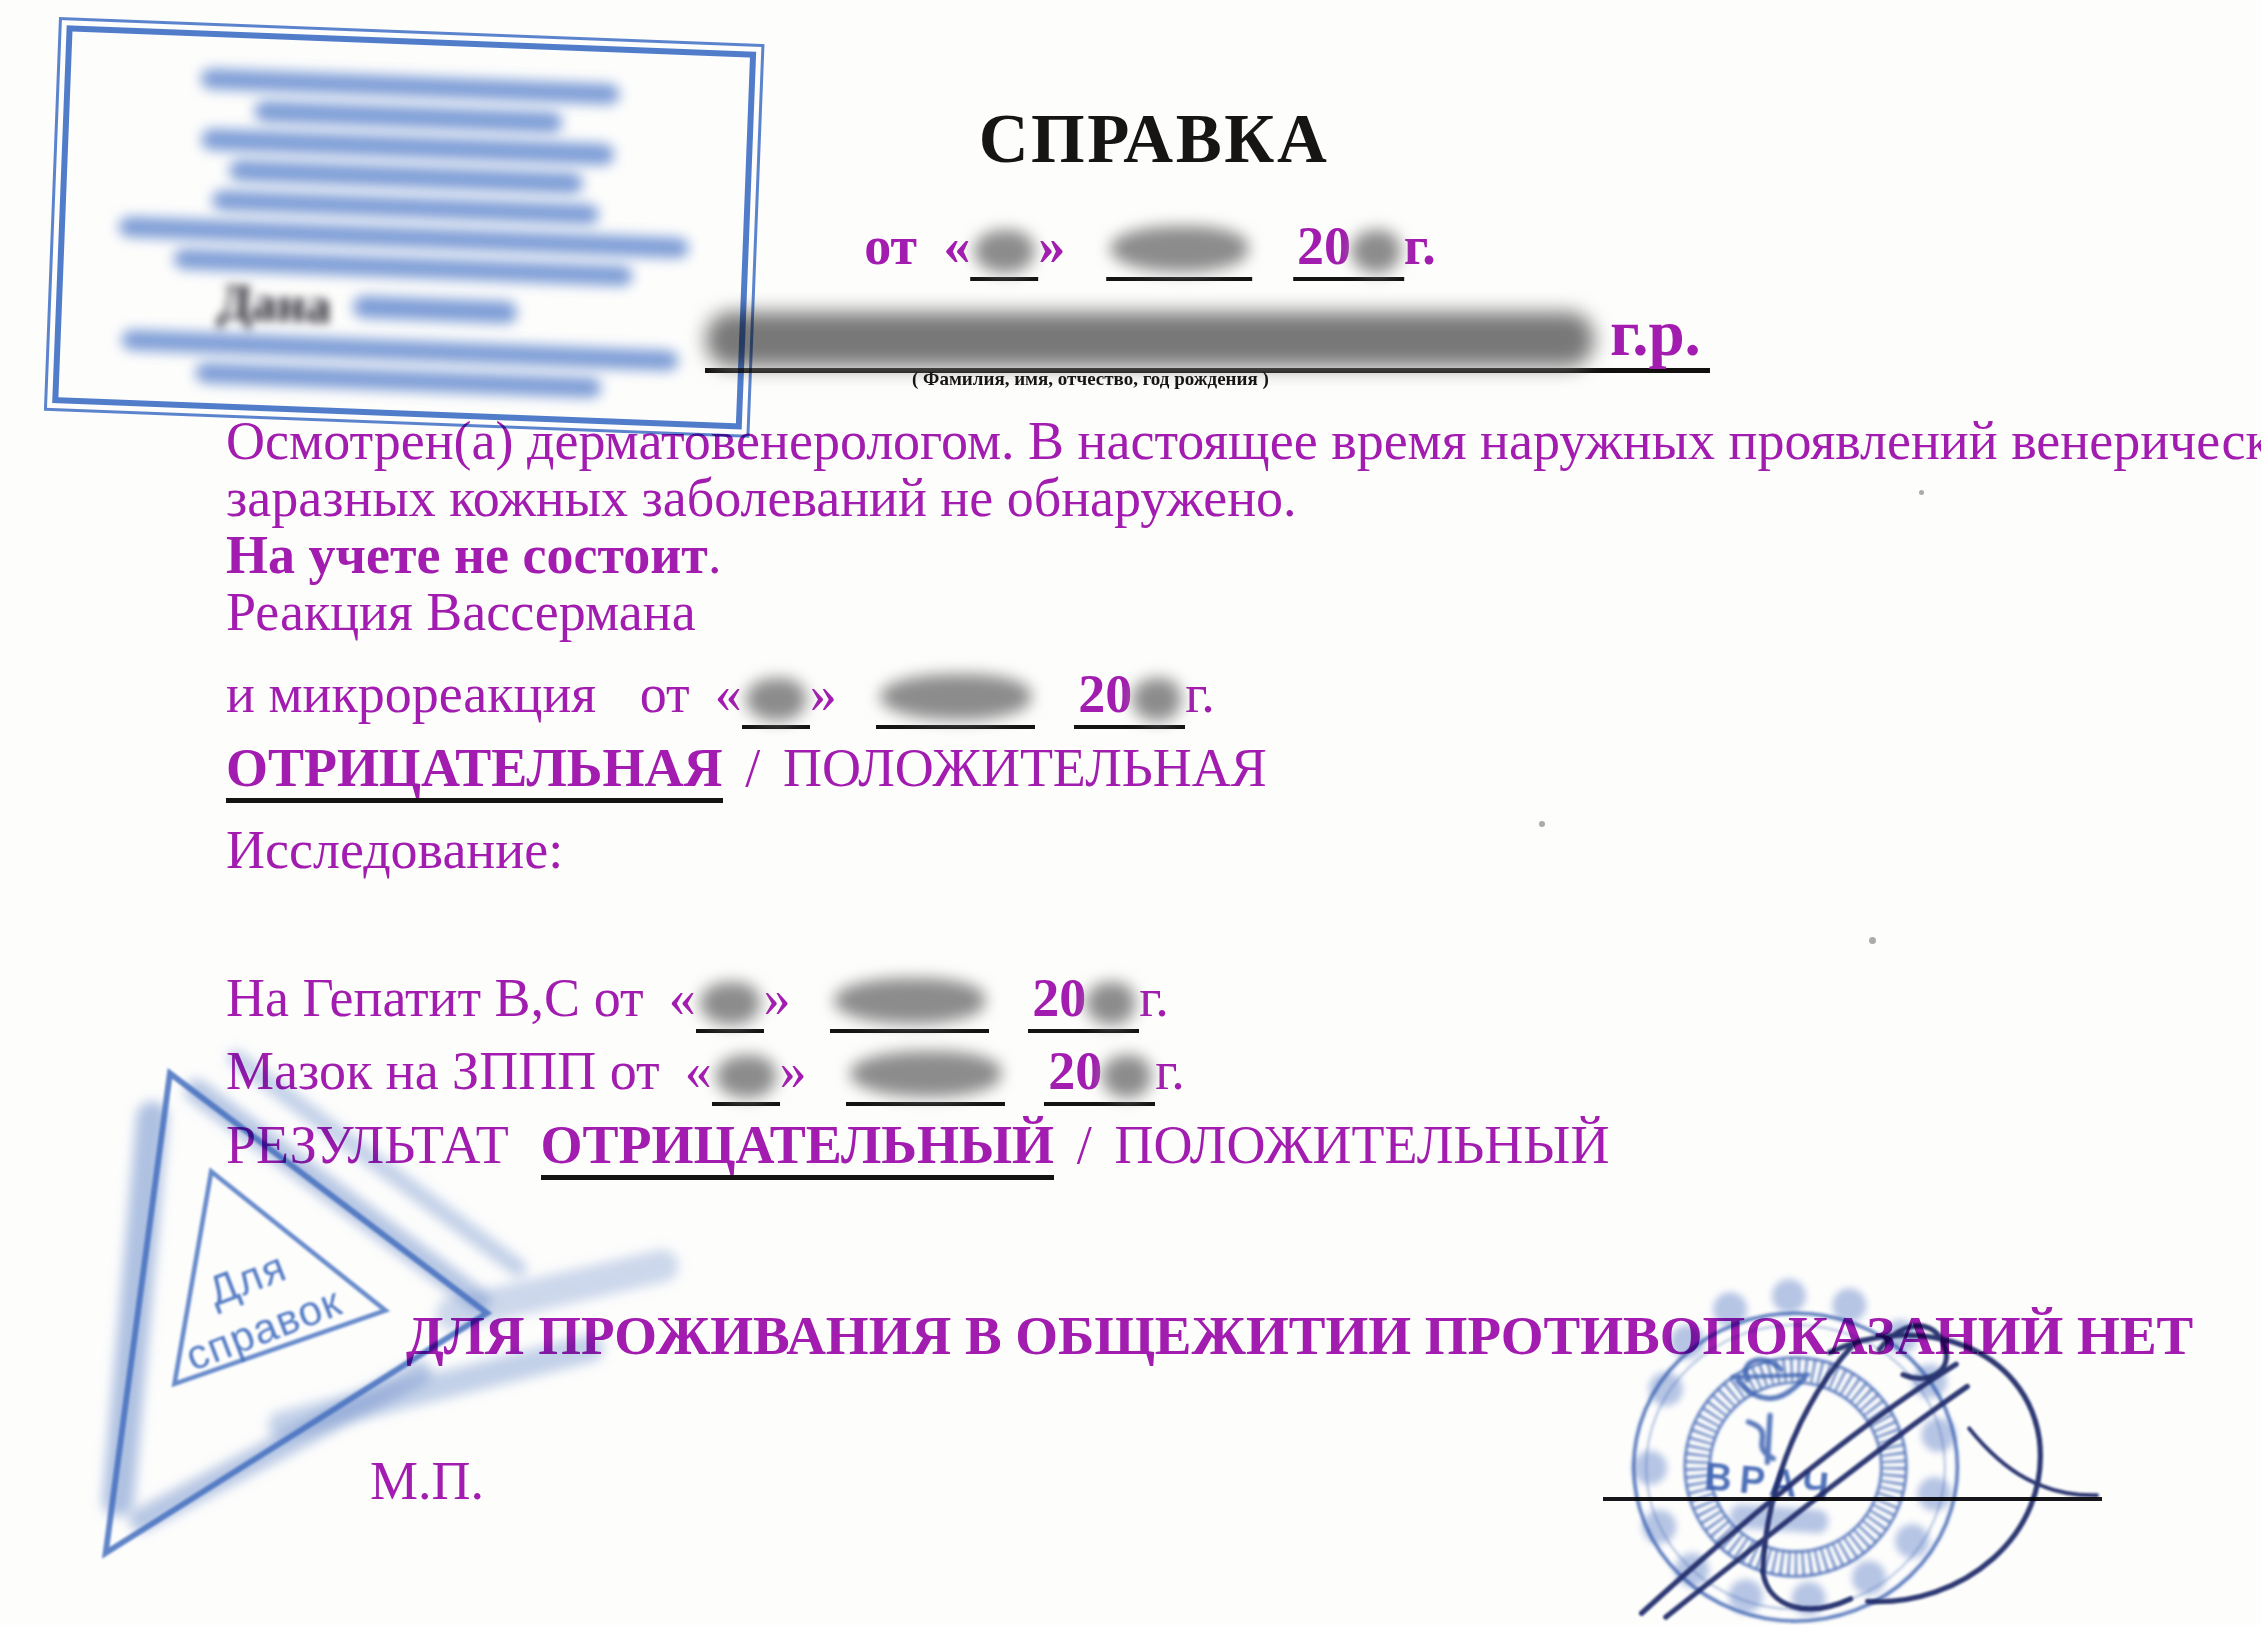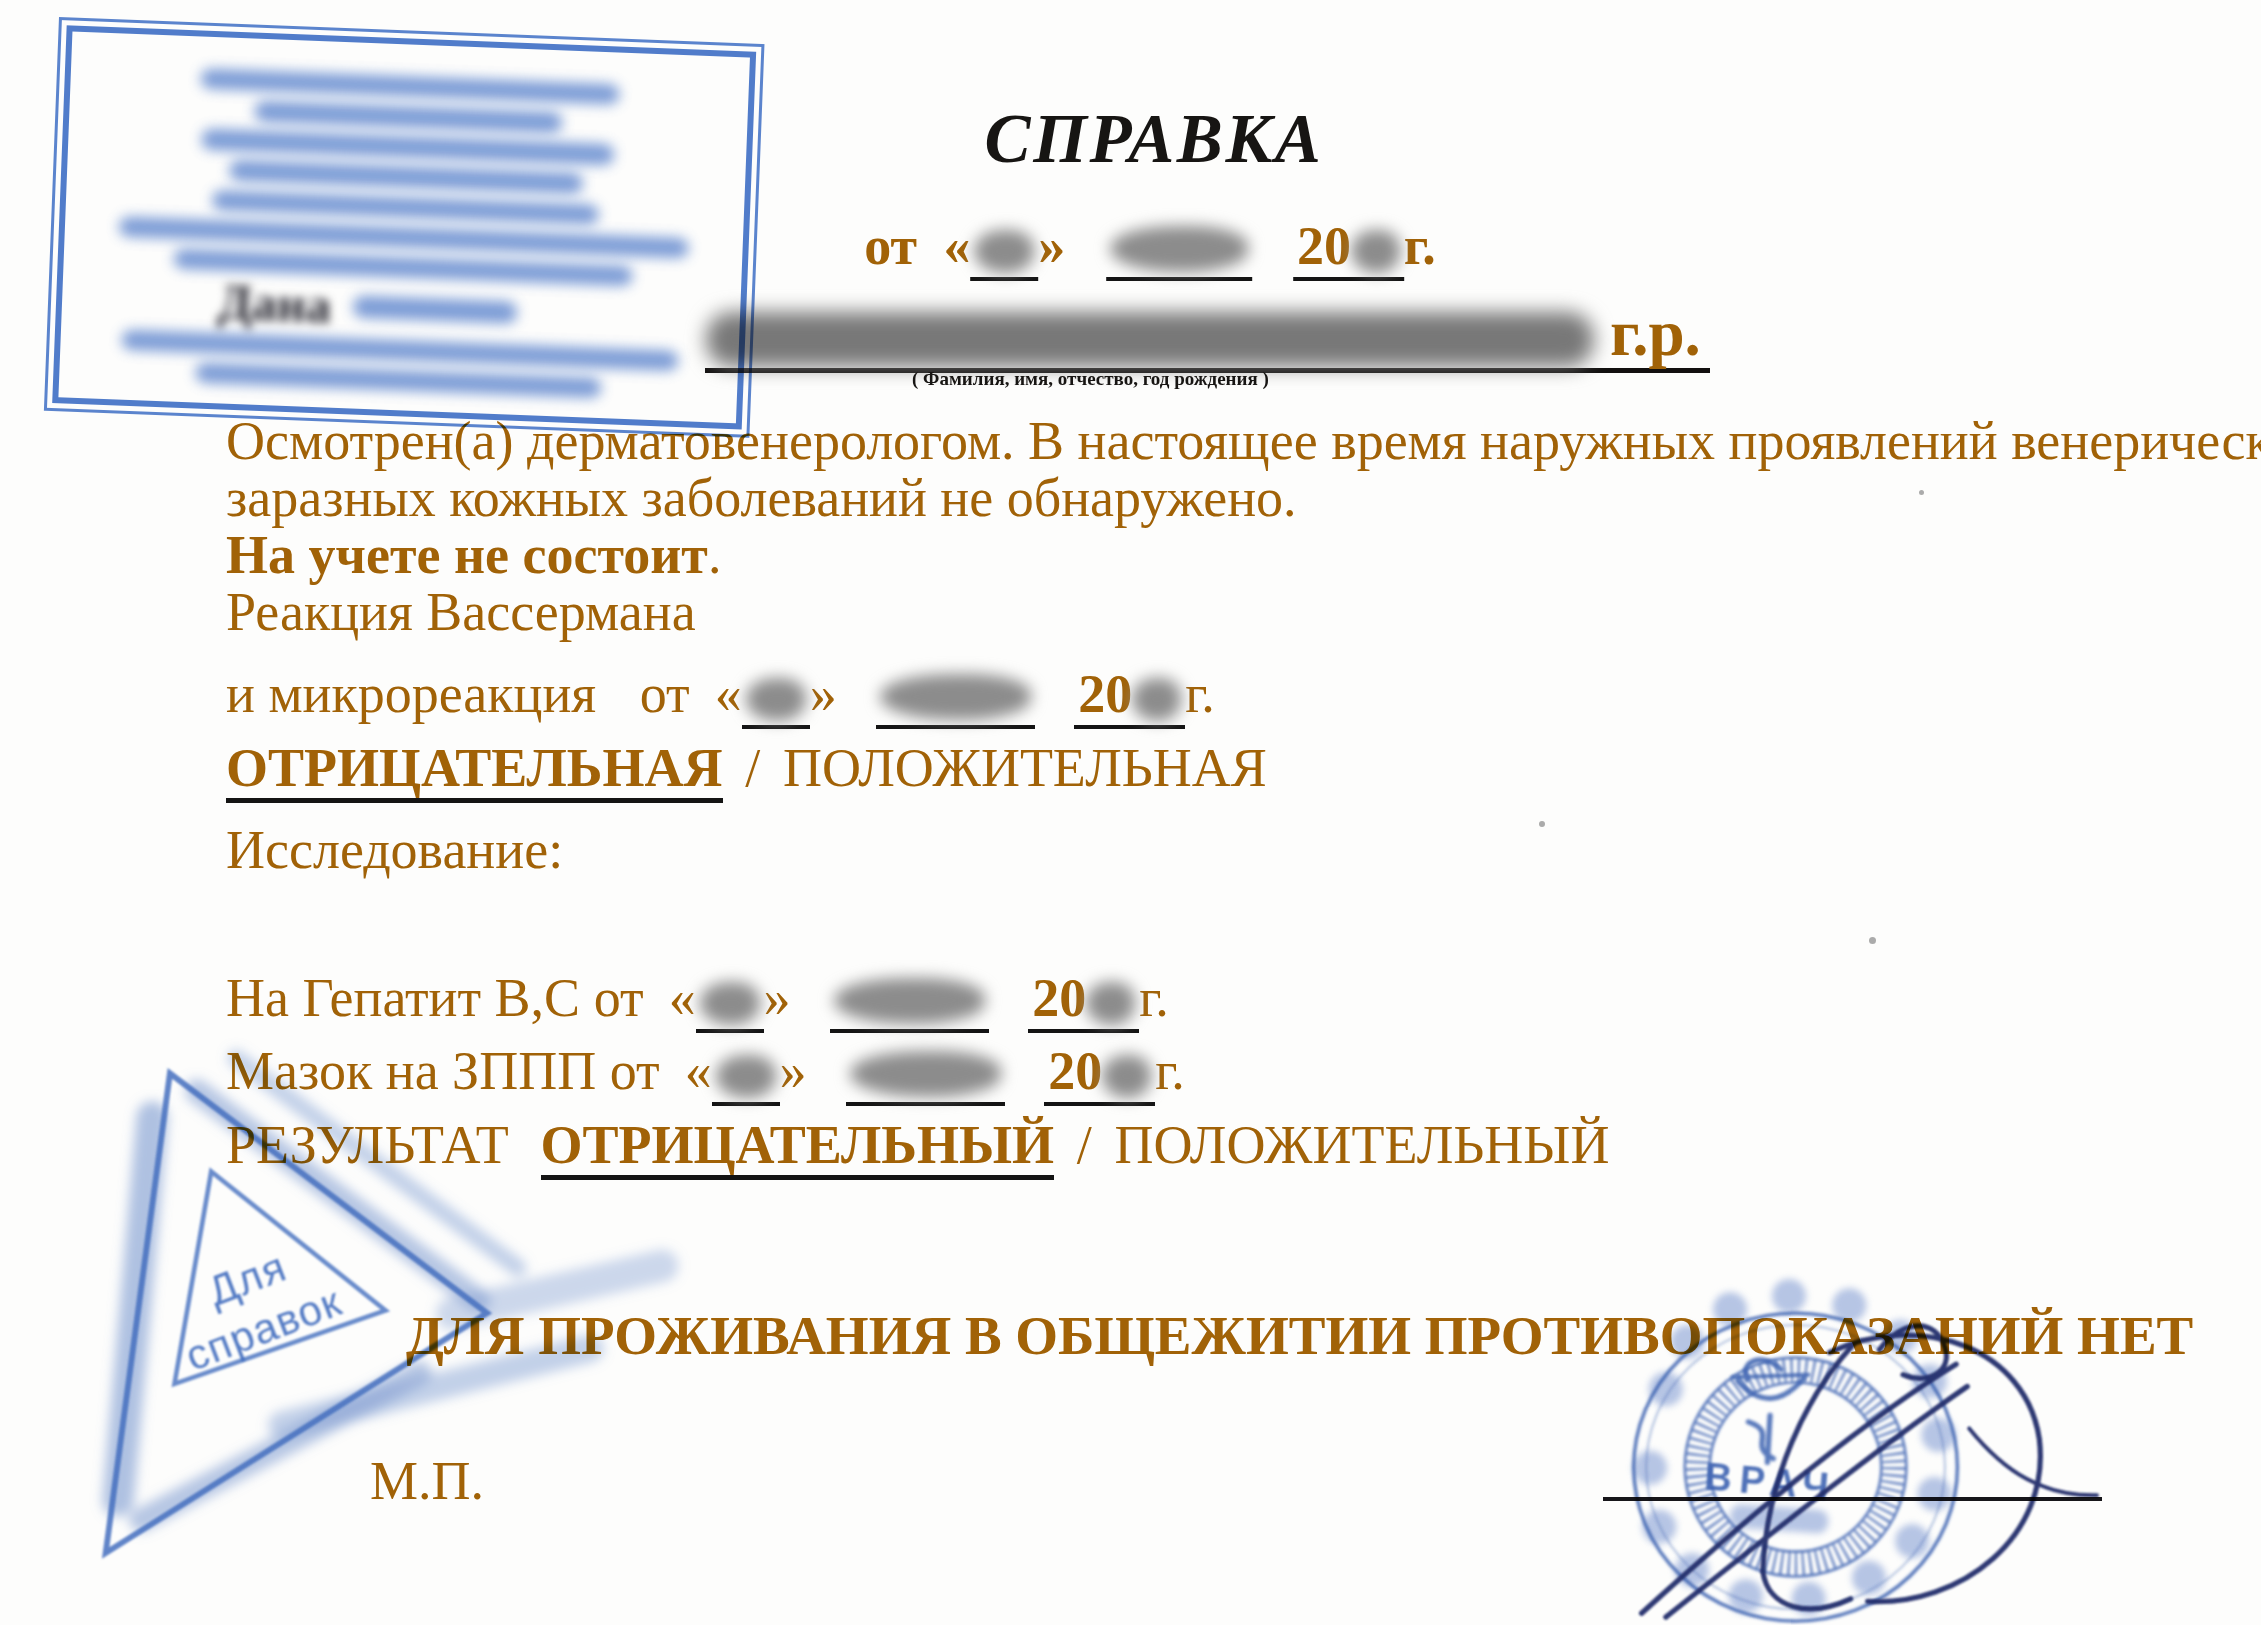--- a/index.html
+++ b/index.html
@@ -4,21 +4,21 @@
 <style>
   html,body{margin:0;padding:0;}
   .page{
     position:relative;
     width:2261px;height:1625px;
     background:#fdfdfc;
     font-family:"Liberation Serif", serif;
     color:#171513;
     overflow:hidden;
   }
-  .line{position:absolute;font-size:54px;line-height:1.15;white-space:nowrap;color:#a16207;}
+  .line{position:absolute;font-size:54px;line-height:1.15;white-space:nowrap;color:#a21caf;}
   .bld{font-weight:bold;}
   
   .blob{display:inline-block;background:#8c8c8c;filter:blur(7.2px);border-radius:48% 42% 46% 50%;}
   .blob.day{width:60px;height:43px;vertical-align:-9.2px;}
   .blob.mon{width:151px;height:46px;vertical-align:-7.9px;}
   .blob.mon-s{width:138px;height:46px;vertical-align:-7.9px;}
   .blob.yr{width:49px;height:43px;vertical-align:-9.2px;}
   .ufield{display:inline-block;border-bottom:4.6px solid #141414;padding:0 3.9px;}
   .nameblob{display:inline-block;width:888px;height:55px;background:#787878;filter:blur(9.8px);border-radius:26px;vertical-align:-11.8px;}
   .name-wrap{border-bottom:5.2px solid #12100f;padding:0 9.2px 1.3px 1.3px;}
@@ -41,21 +41,21 @@
   .dana-blob{width:164px;height:22px;background:#5b84cf;filter:blur(6.6px);opacity:.8;border-radius:10.5px;}
   .stamp-layer{position:absolute;left:0;top:0;mix-blend-mode:multiply;}
   svg text{font-family:"Liberation Sans", sans-serif;}
   .sig-line{position:absolute;left:1603px;top:1497px;width:499px;height:3.9px;background:#17161a;}
 </style>
 </head>
 <body>
 
 <div class="page">
 
-  <div class="title" style="left:1154px;top:100px;font-style:italic;">СПРАВКА</div>
+  <div class="title" style="left:1154px;top:100px;">СПРАВКА</div>
 
   <div class="line bld" style="left:1150px;top:215px;transform:translateX(-50%);">
     <span>от</span>
     <span style="margin-left:13px;">«</span><span class="ufield"><span class="blob day"></span></span><span>»</span>
     <span class="ufield" style="margin-left:27.5px;"><span class="blob mon-s"></span></span>
     <span class="ufield" style="margin-left:27.5px;"><span>20</span><span class="blob yr"></span></span><span>г.</span>
   </div>
 
   <div class="line" style="left:705px;top:296px;">
     <span class="name-wrap"><span class="nameblob"></span><span class="bld" style="font-size:65px;margin-left:15.7px;">г.р.</span></span>

